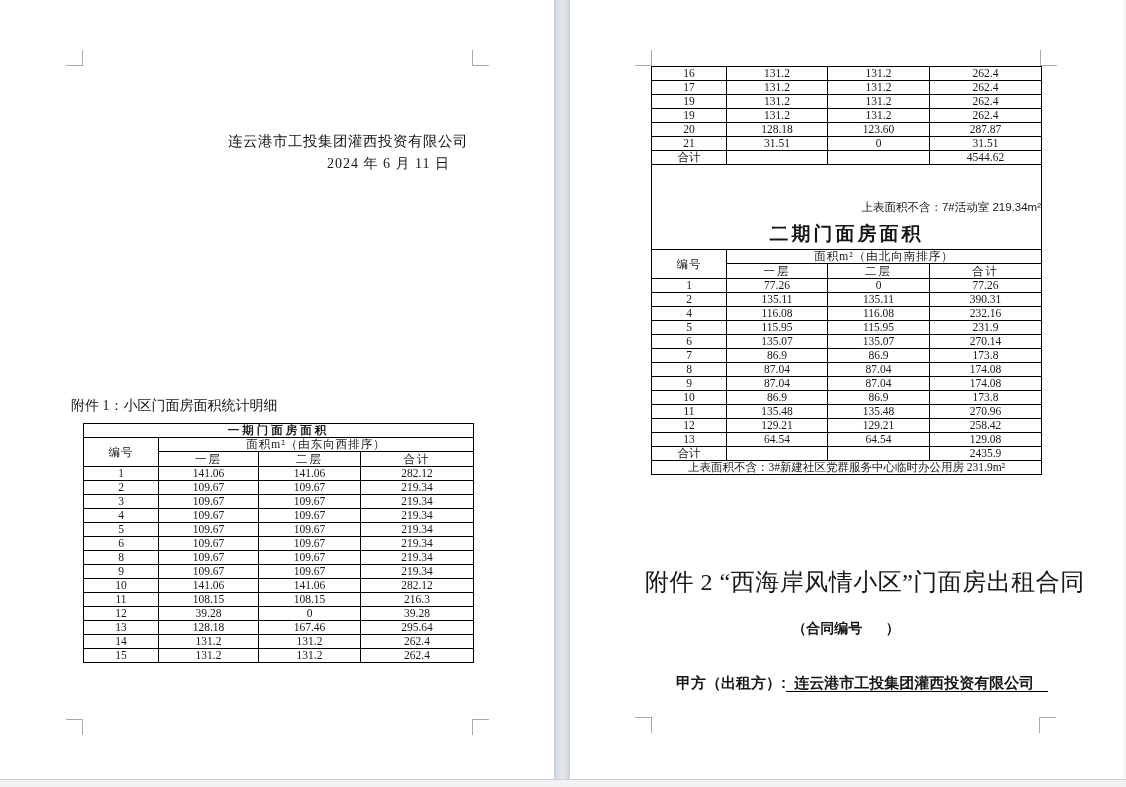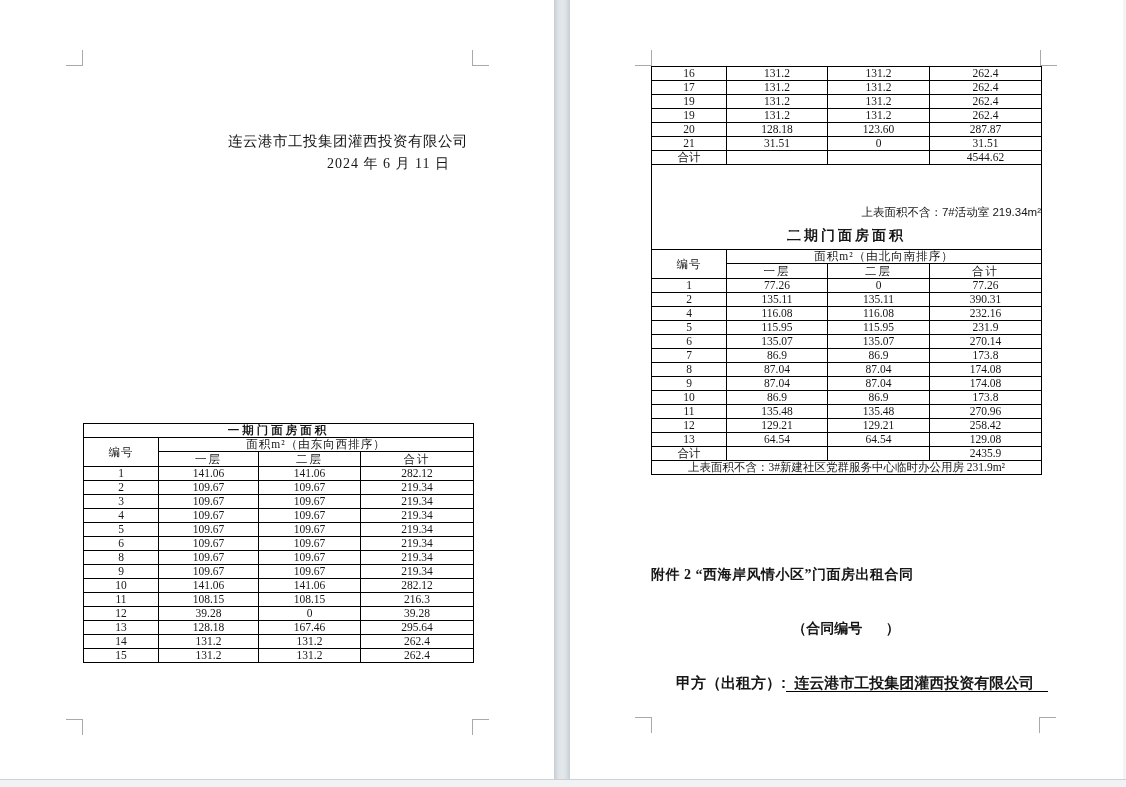--- a/index.html
+++ b/index.html
@@ -54,25 +54,25 @@
 
   #table-phase1 { left:83px; top:423px; width:391px; }
   #table-right  { left:81px; top:66px;  width:391px; }
 
   td.merged-cell { height:84px; padding:0; }
   .merged-inner { display:flex; flex-direction:column; justify-content:flex-end; height:84px; }
   .note-line {
     font-family:"Liberation Sans","DejaVu Sans",sans-serif;
     font-size:11.5px; margin-bottom:11px; text-align:right;
   }
-  .phase2-title { font-size:14px; font-weight:bold; letter-spacing:3px; text-align:center; margin-bottom:5px; }
+  .phase2-title { font-size:19px; font-weight:bold; letter-spacing:3px; text-align:center; margin-bottom:5px; }
   td.footnote-cell { height:29px; font-family:"Liberation Sans","DejaVu Sans",sans-serif; font-size:11.5px; }
 
   .attach2-heading {
-    left:81px; top:566px; width:460px; font-size:14px; font-weight:bold;
+    left:75px; top:566px; width:460px; font-size:24px; font-weight:normal;
     white-space:nowrap; letter-spacing:0.5px;
   }
   .contract-line {
     left:81px; top:620px; width:390px; text-align:center;
     font-family:"Liberation Sans","DejaVu Sans",sans-serif;
     font-size:14px; font-weight:bold; white-space:pre;
   }
   .party-line {
     left:81px; top:657px; font-size:15px; font-weight:bold;
     font-family:"Liberation Sans","DejaVu Sans",sans-serif; white-space:pre;
@@ -85,20 +85,21 @@
 <div class="screen">
 
   <div class="page" id="page1">
     <div class="mark tl abs" style="left:66px;top:50px;"></div>
     <div class="mark tr abs" style="left:472px;top:50px;"></div>
     <div class="mark bl abs" style="left:66px;top:719px;"></div>
     <div class="mark br abs" style="left:472px;top:719px;"></div>
 
     <div class="abs company-line">连云港市工投集团灌西投资有限公司</div>
     <div class="abs date-line">2024 年 6 月 11 日</div>
+    <div class="abs attach1-line">附件 1：小区门面房面积统计明细</div>
 
     <table class="doc abs" id="table-phase1">
       <colgroup>
           <col style="width:75px">
           <col style="width:100px">
           <col style="width:102px">
           <col style="width:113px">
         </colgroup>
       <tbody>
         <tr>

